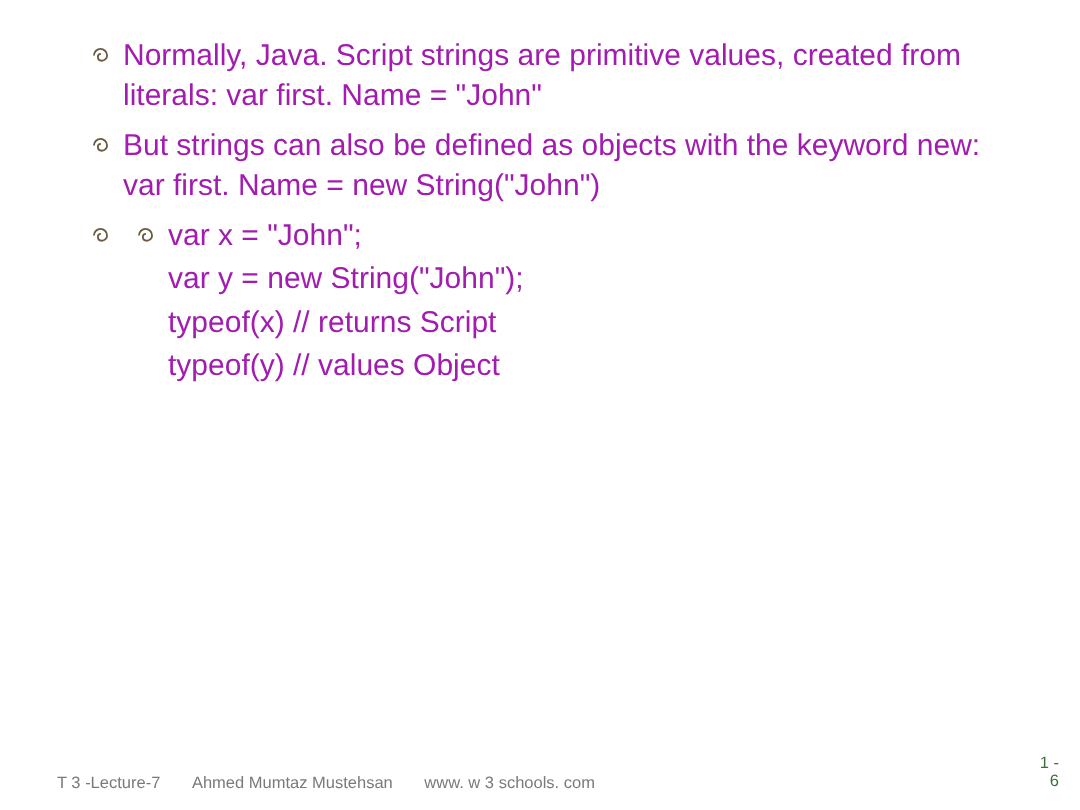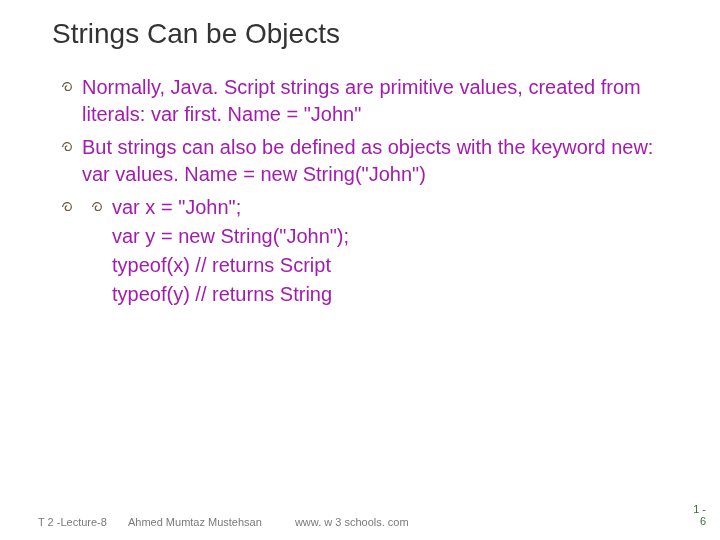--- a/index.html
+++ b/index.html
@@ -77,21 +77,21 @@
   }
   .footer-left {
     display: inline-block;
   }
   .footer-author {
     display: inline-block;
     margin-left: 18px;
   }
   .footer-url {
     display: inline-block;
-    margin-left: 30px;
+    margin-left: 18px;
   }
   .footer-page {
     position: absolute;
     right: 14px;
     bottom: 0;
     text-align: right;
     font-size: 11px;
     color: #3b6e3b;
     line-height: 1.15;
   }
@@ -115,58 +115,57 @@
     stroke-width: 1.4;
     fill: none;
   }
   .b1::before, .b2::before { content: none; } 
 </style>
 </head>
 <body>
 
 <div class="slide">
 
-  <div class="title">Strings Can be Objects</div>
 
   <div class="body">
 
     <div class="b1">
       <svg class="glyph" viewBox="0 0 16 16">
           <path class="swirl" d="M3 8c0-3 2.5-5 5-5s5 2 5 5c0 2.2-1.8 4-4 4-1.8 0-3-1.2-3-3 0-1.3 1-2.3 2.3-2.3"></path>
         </svg>
       <span>Normally, Java. Script strings are primitive values, created from literals: var first. Name = "John"</span>
     </div>
 
     <div class="b1">
       <svg class="glyph" viewBox="0 0 16 16">
           <path class="swirl" d="M3 8c0-3 2.5-5 5-5s5 2 5 5c0 2.2-1.8 4-4 4-1.8 0-3-1.2-3-3 0-1.3 1-2.3 2.3-2.3"></path>
         </svg>
-      <span>But strings can also be defined as objects with the keyword new: var values. Name = new String("John")</span>
+      <span>But strings can also be defined as objects with the keyword new: var first. Name = new String("John")</span>
     </div>
 
     <div class="b1">
       <svg class="glyph" viewBox="0 0 16 16">
           <path class="swirl" d="M3 8c0-3 2.5-5 5-5s5 2 5 5c0 2.2-1.8 4-4 4-1.8 0-3-1.2-3-3 0-1.3 1-2.3 2.3-2.3"></path>
         </svg>
     </div>
 
     <div class="b2">
       <svg class="glyph2" viewBox="0 0 16 16">
           <path class="swirl" d="M3 8c0-3 2.5-5 5-5s5 2 5 5c0 2.2-1.8 4-4 4-1.8 0-3-1.2-3-3 0-1.3 1-2.3 2.3-2.3"></path>
         </svg>
       <span>var x = "John";</span>
     </div>
     <div class="b2-plain">var y = new String("John");</div>
     <div class="b2-plain">typeof(x) // returns Script</div>
-    <div class="b2-plain">typeof(y) // returns String</div>
+    <div class="b2-plain">typeof(y) // values Object</div>
 
   </div>
 
   <div class="footer">
-    <span class="footer-left">T 2 -Lecture-8</span>
+    <span class="footer-left">T 3 -Lecture-7</span>
     <span class="footer-author">Ahmed Mumtaz Mustehsan</span>
     <span class="footer-url">www. w 3 schools. com</span>
     <div class="footer-page">
       <span>1 -</span><br>
       <span>6</span>
     </div>
   </div>
 
 </div>
 

